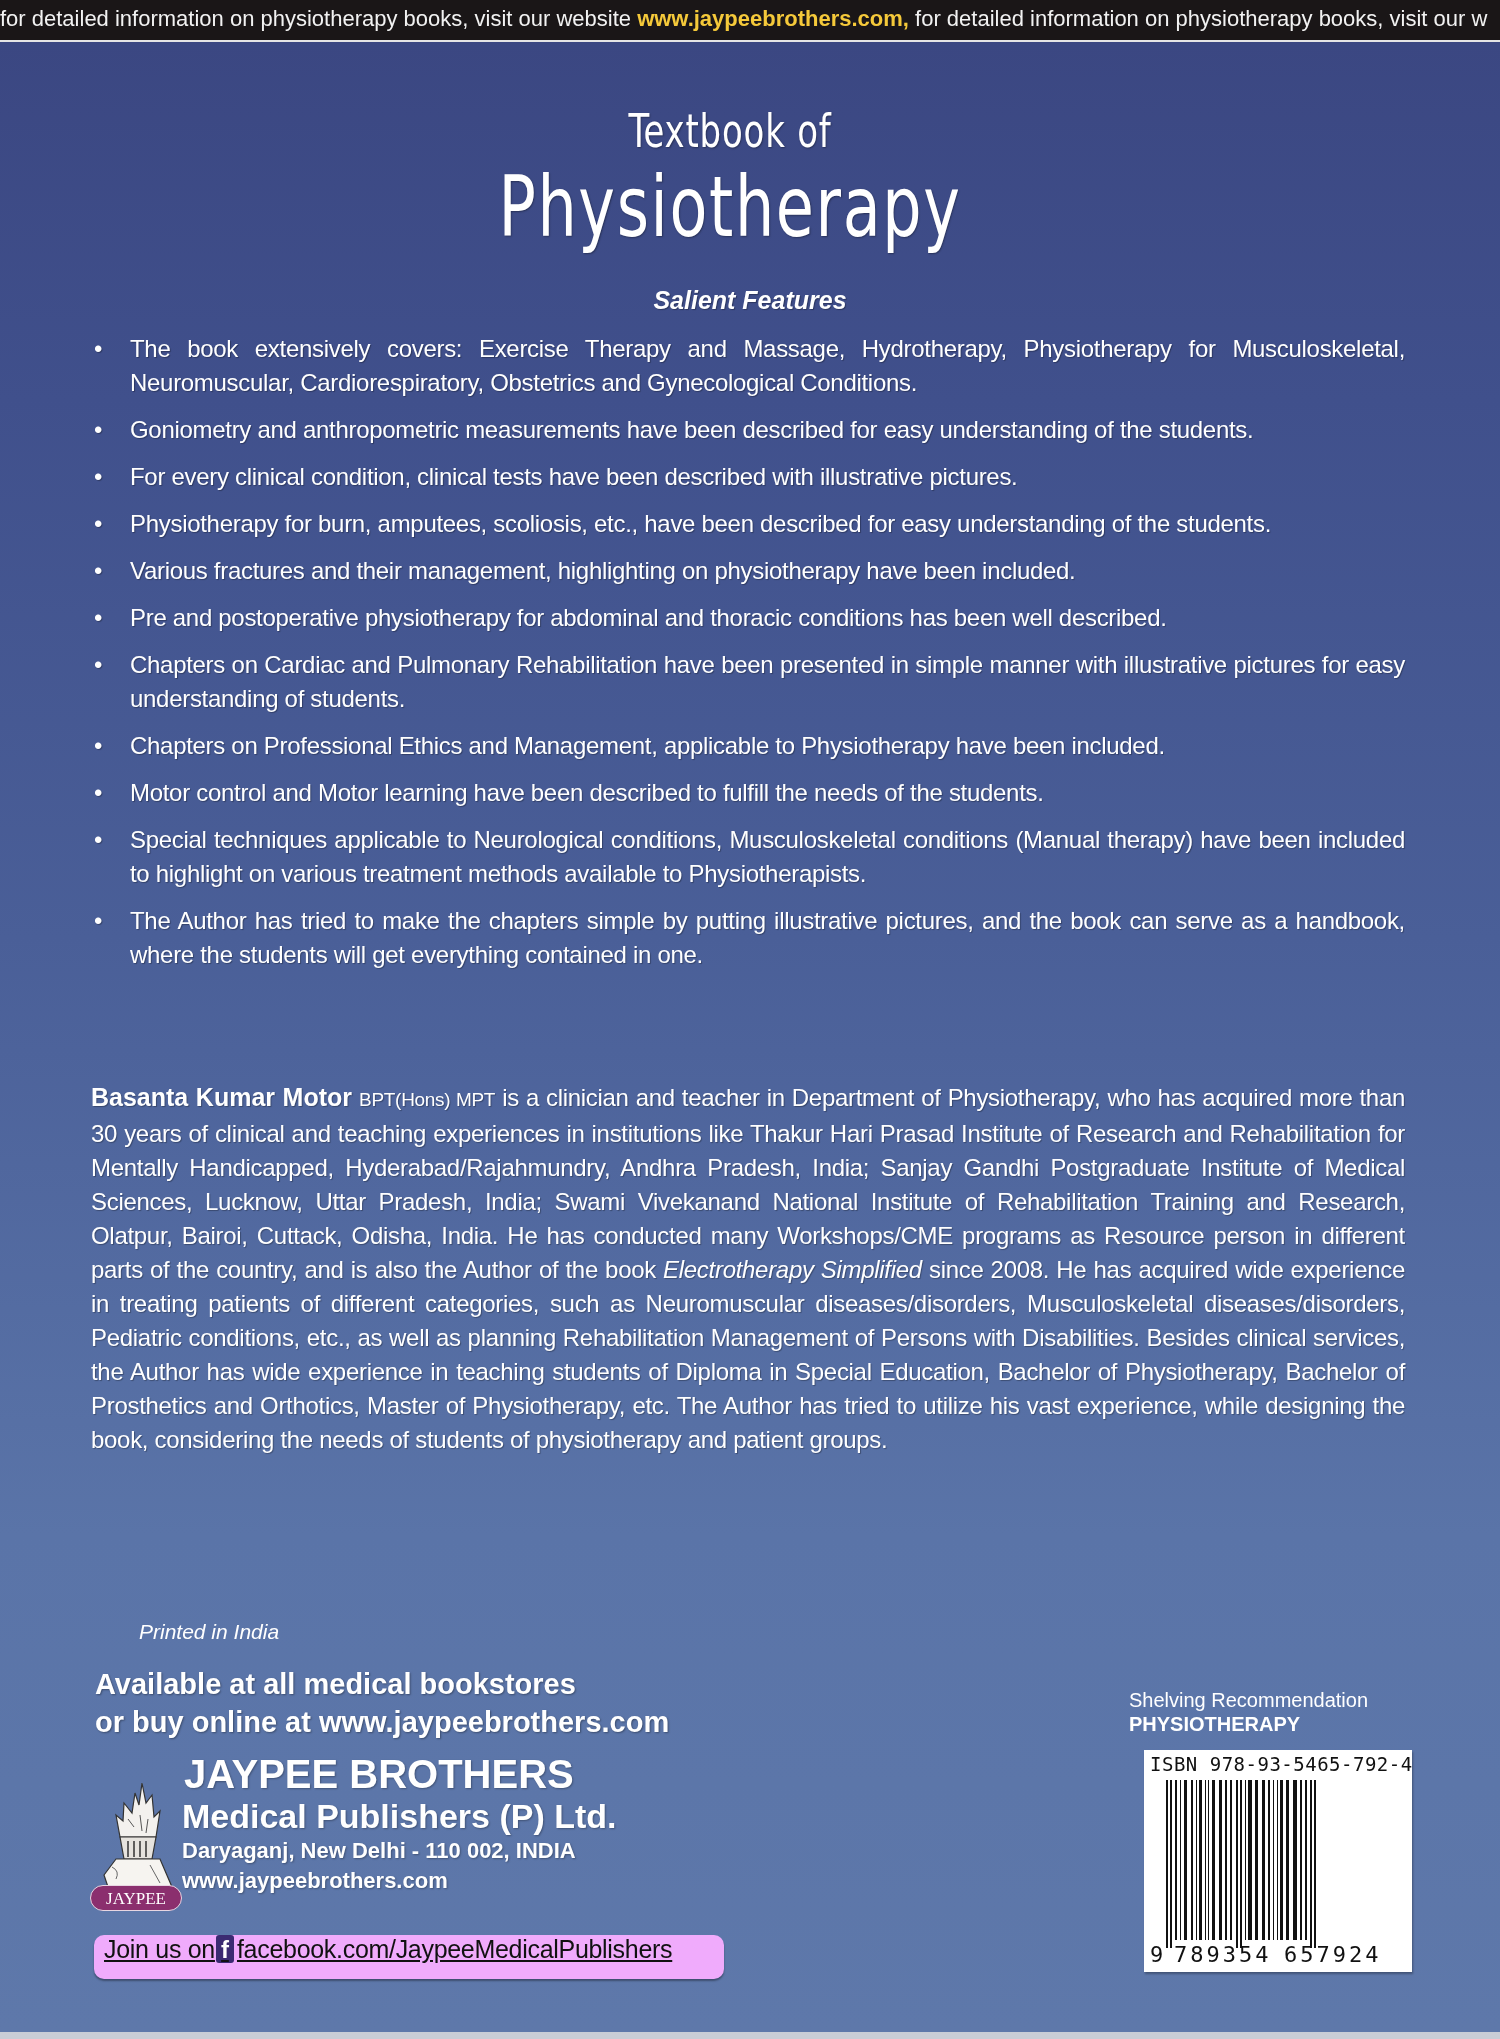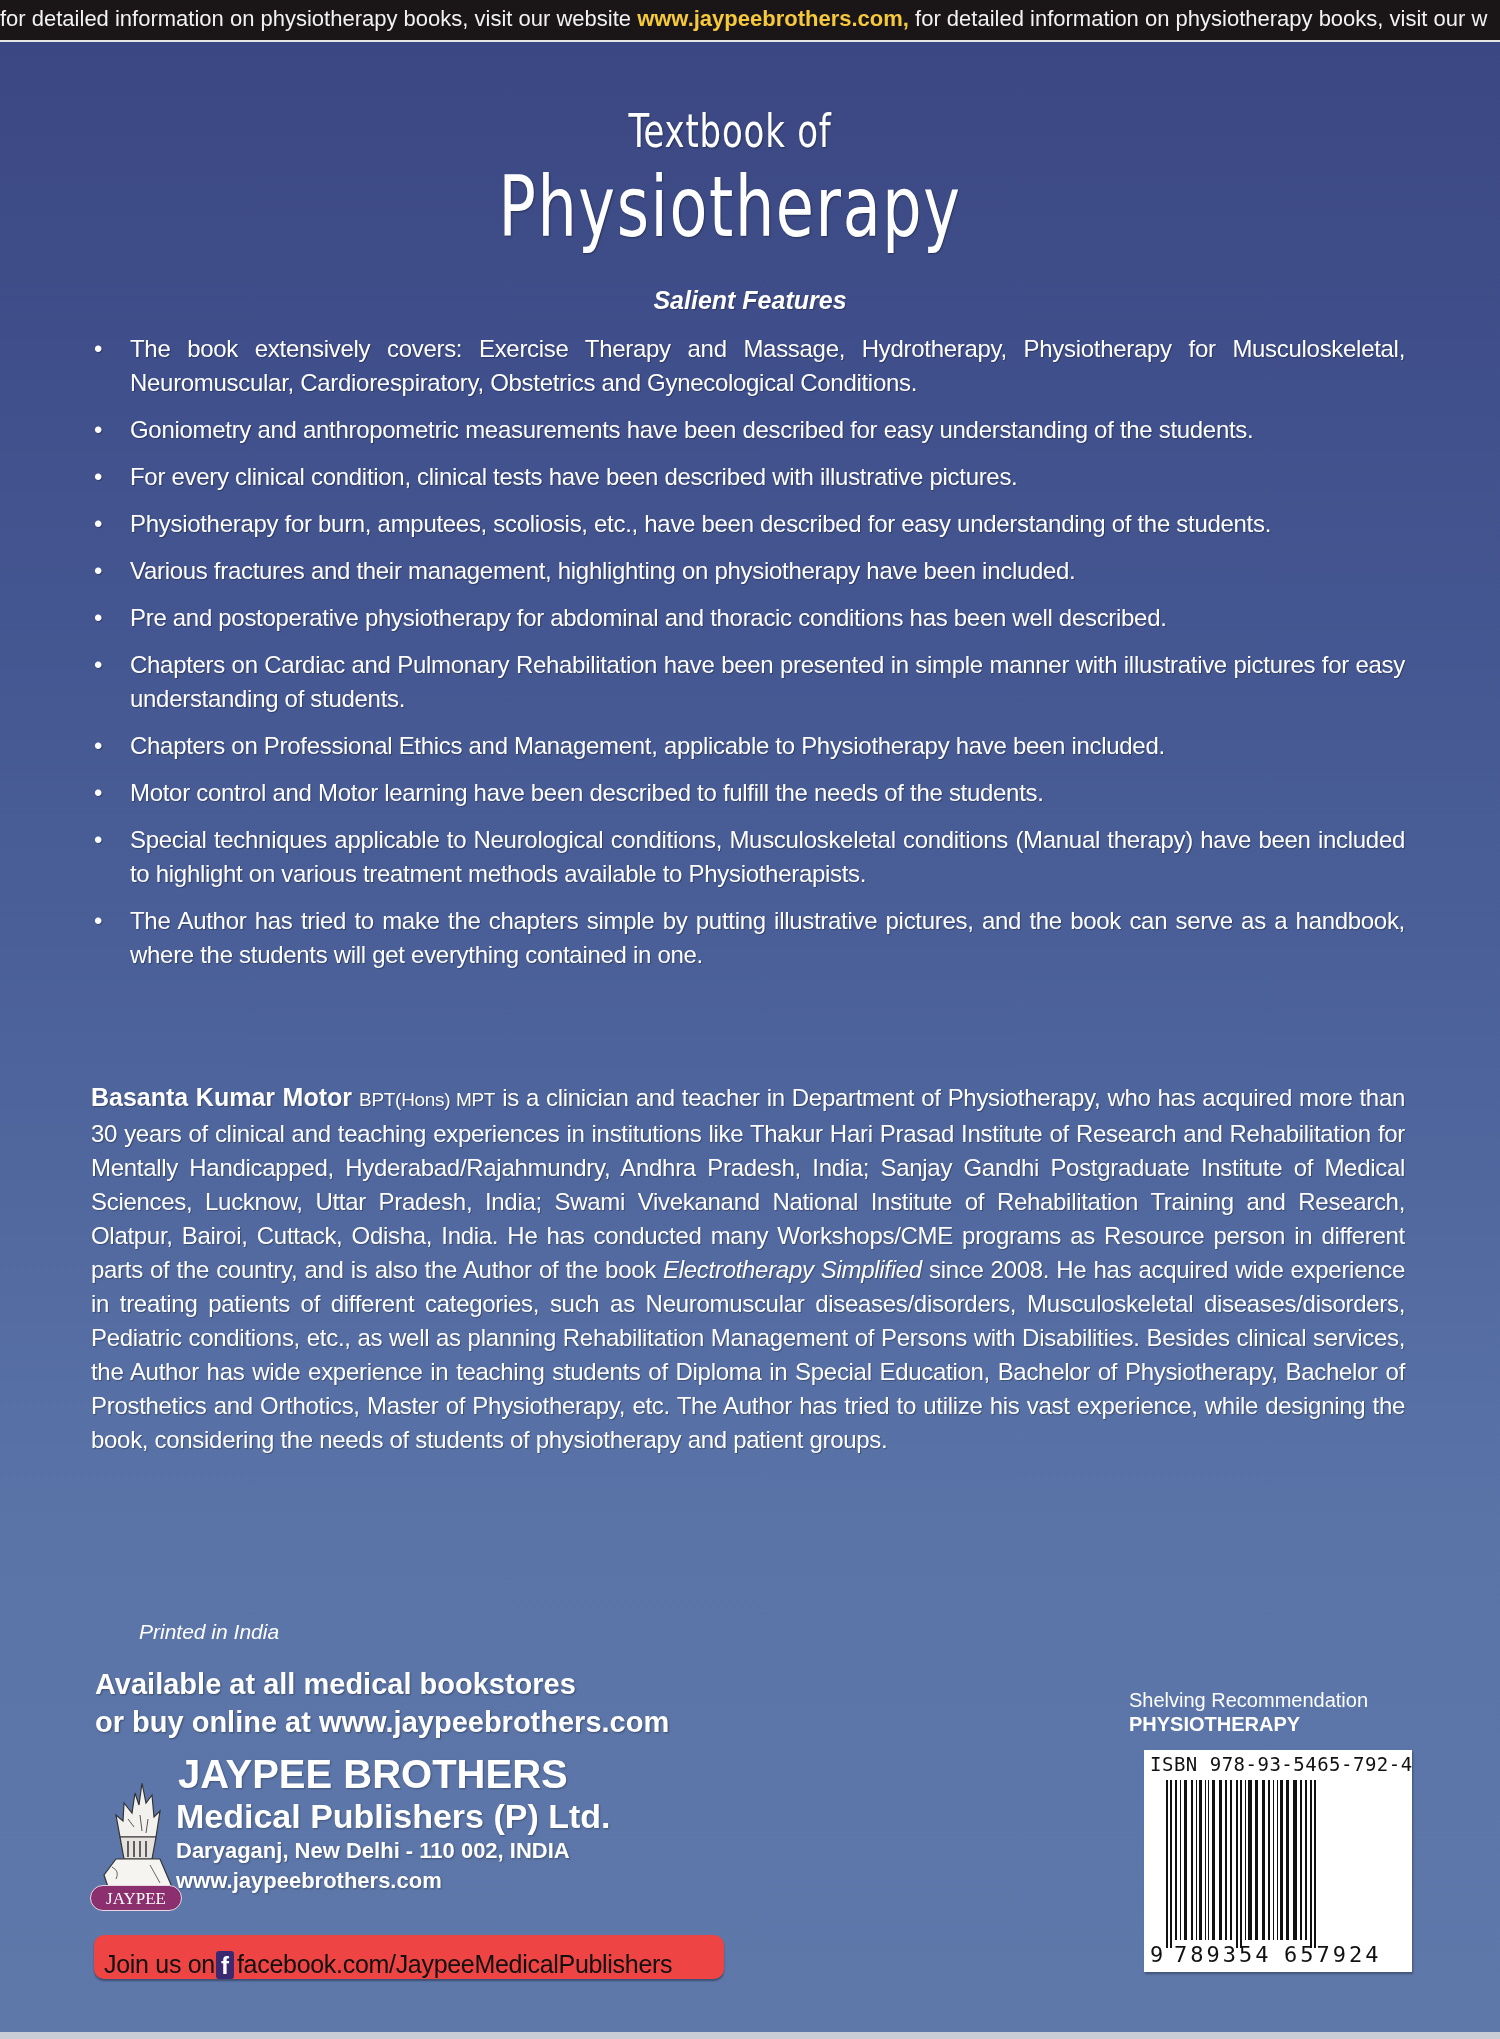--- a/index.html
+++ b/index.html
@@ -68,35 +68,35 @@
     .printed {
       position: absolute; left: 100px; top: 1620px; color: #fff;
       font-style: italic; font-size: 21px; margin-left: 39px;
     }
     .avail {
       position: absolute; left: 95px; top: 1665px; color: #fff;
       font-weight: bold; font-size: 29px; line-height: 38px;
       text-shadow: 1px 1px 2px rgba(0,0,0,0.35);
     }
     .publisher {
-      position: absolute; left: 176px; top: 1752px; color: #fff;
+      position: absolute; left: 182px; top: 1752px; color: #fff;
       font-weight: bold; text-shadow: 1px 1px 2px rgba(0,0,0,0.3);
     }
     .publisher .name { font-size: 40px; line-height: 44px; margin-left: 2px; }
     .publisher .ltd { font-size: 34px; line-height: 40px; }
     .publisher .addr { font-size: 22px; line-height: 30px; }
     .logo {
       position: absolute; left: 90px; top: 1775px; width: 95px; height: 140px;
     }
     .fb-pill {
       position: absolute; left: 94px; top: 1935px; width: 630px; height: 44px;
-      background: #ef4444; border-radius: 10px;
+      background: #f0abfc; border-radius: 10px;
       box-shadow: 0 2px 2px rgba(0,0,0,0.35);
-      display: flex; align-items: flex-end; padding-left: 10px; box-sizing: border-box;
-      color: #111; font-size: 25px; letter-spacing: -0.3px; white-space: nowrap;
+      display: flex; align-items: flex-start; padding-left: 10px; box-sizing: border-box;
+      color: #111; font-size: 25px; letter-spacing: -0.3px; white-space: nowrap; text-decoration: underline;
     }
     .fb-icon {
       display: inline-block; width: 18px; height: 28px; background: #3b2a72;
       color: #fff; font-weight: bold; font-size: 24px; line-height: 30px;
       text-align: center; border-radius: 3px; margin: 0 3px 0 1px;
     }
     .shelf {
       position: absolute; left: 1129px; top: 1688px; color: #fff;
       font-size: 20px; line-height: 24px;
     }

